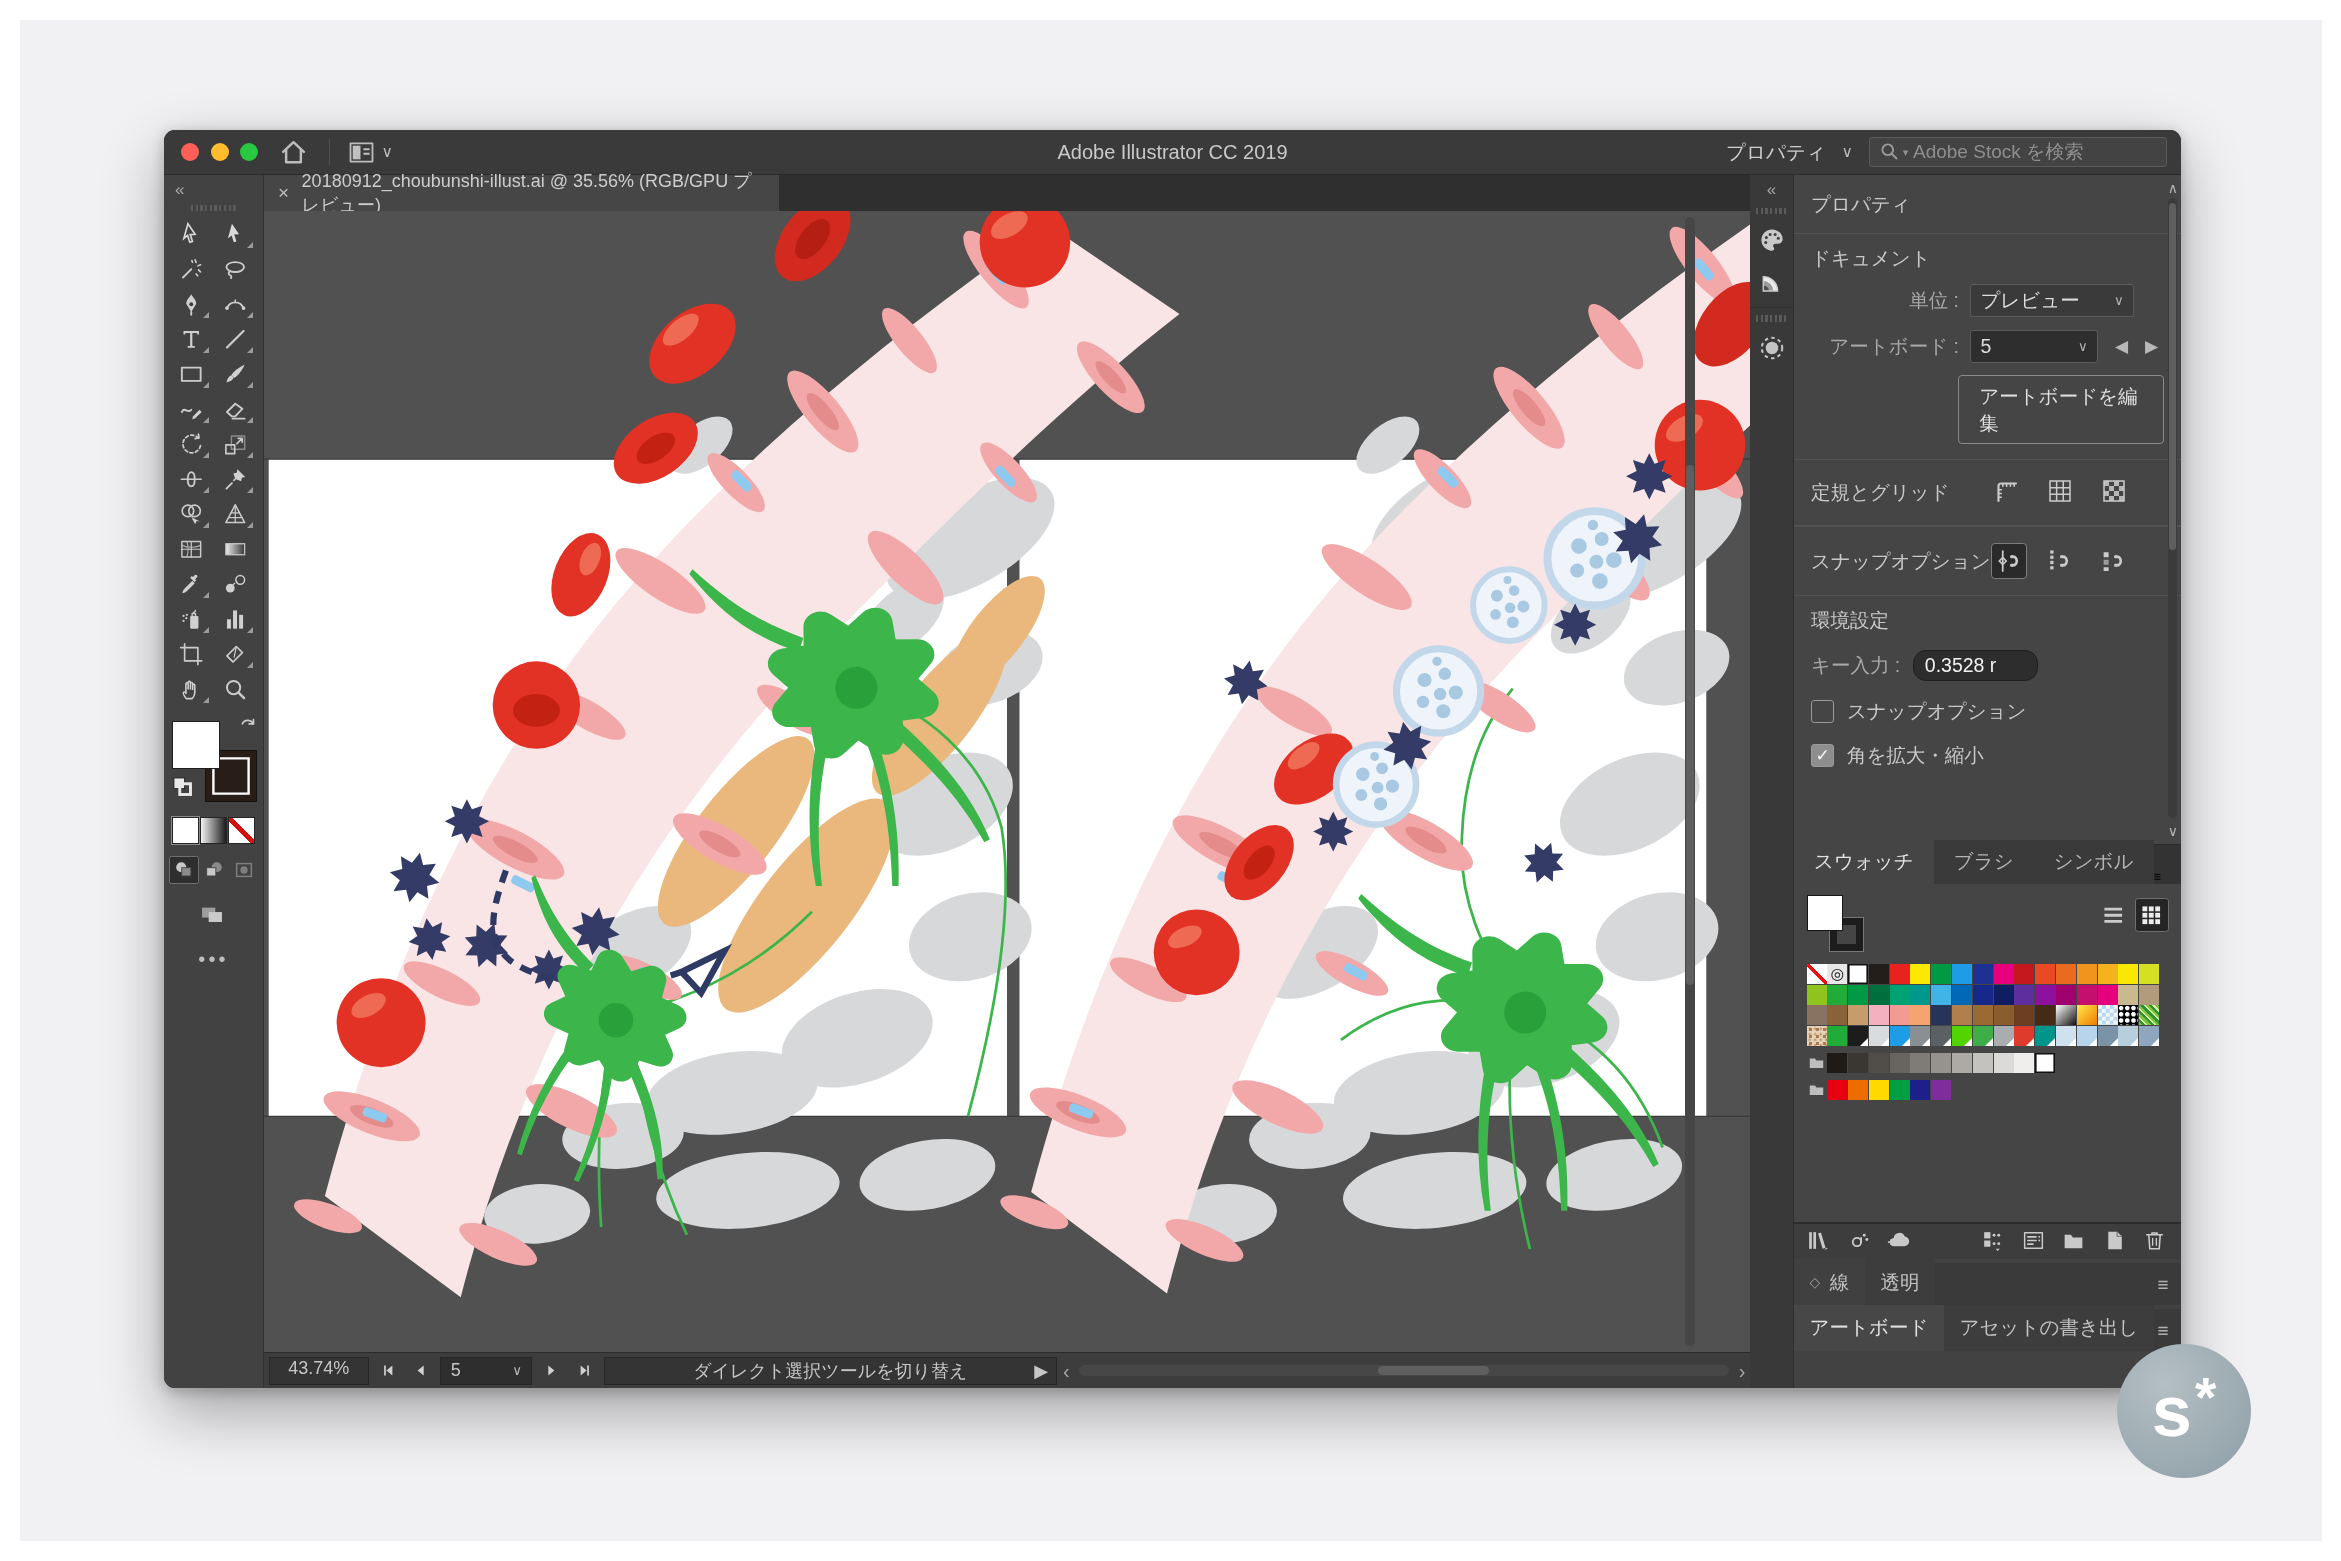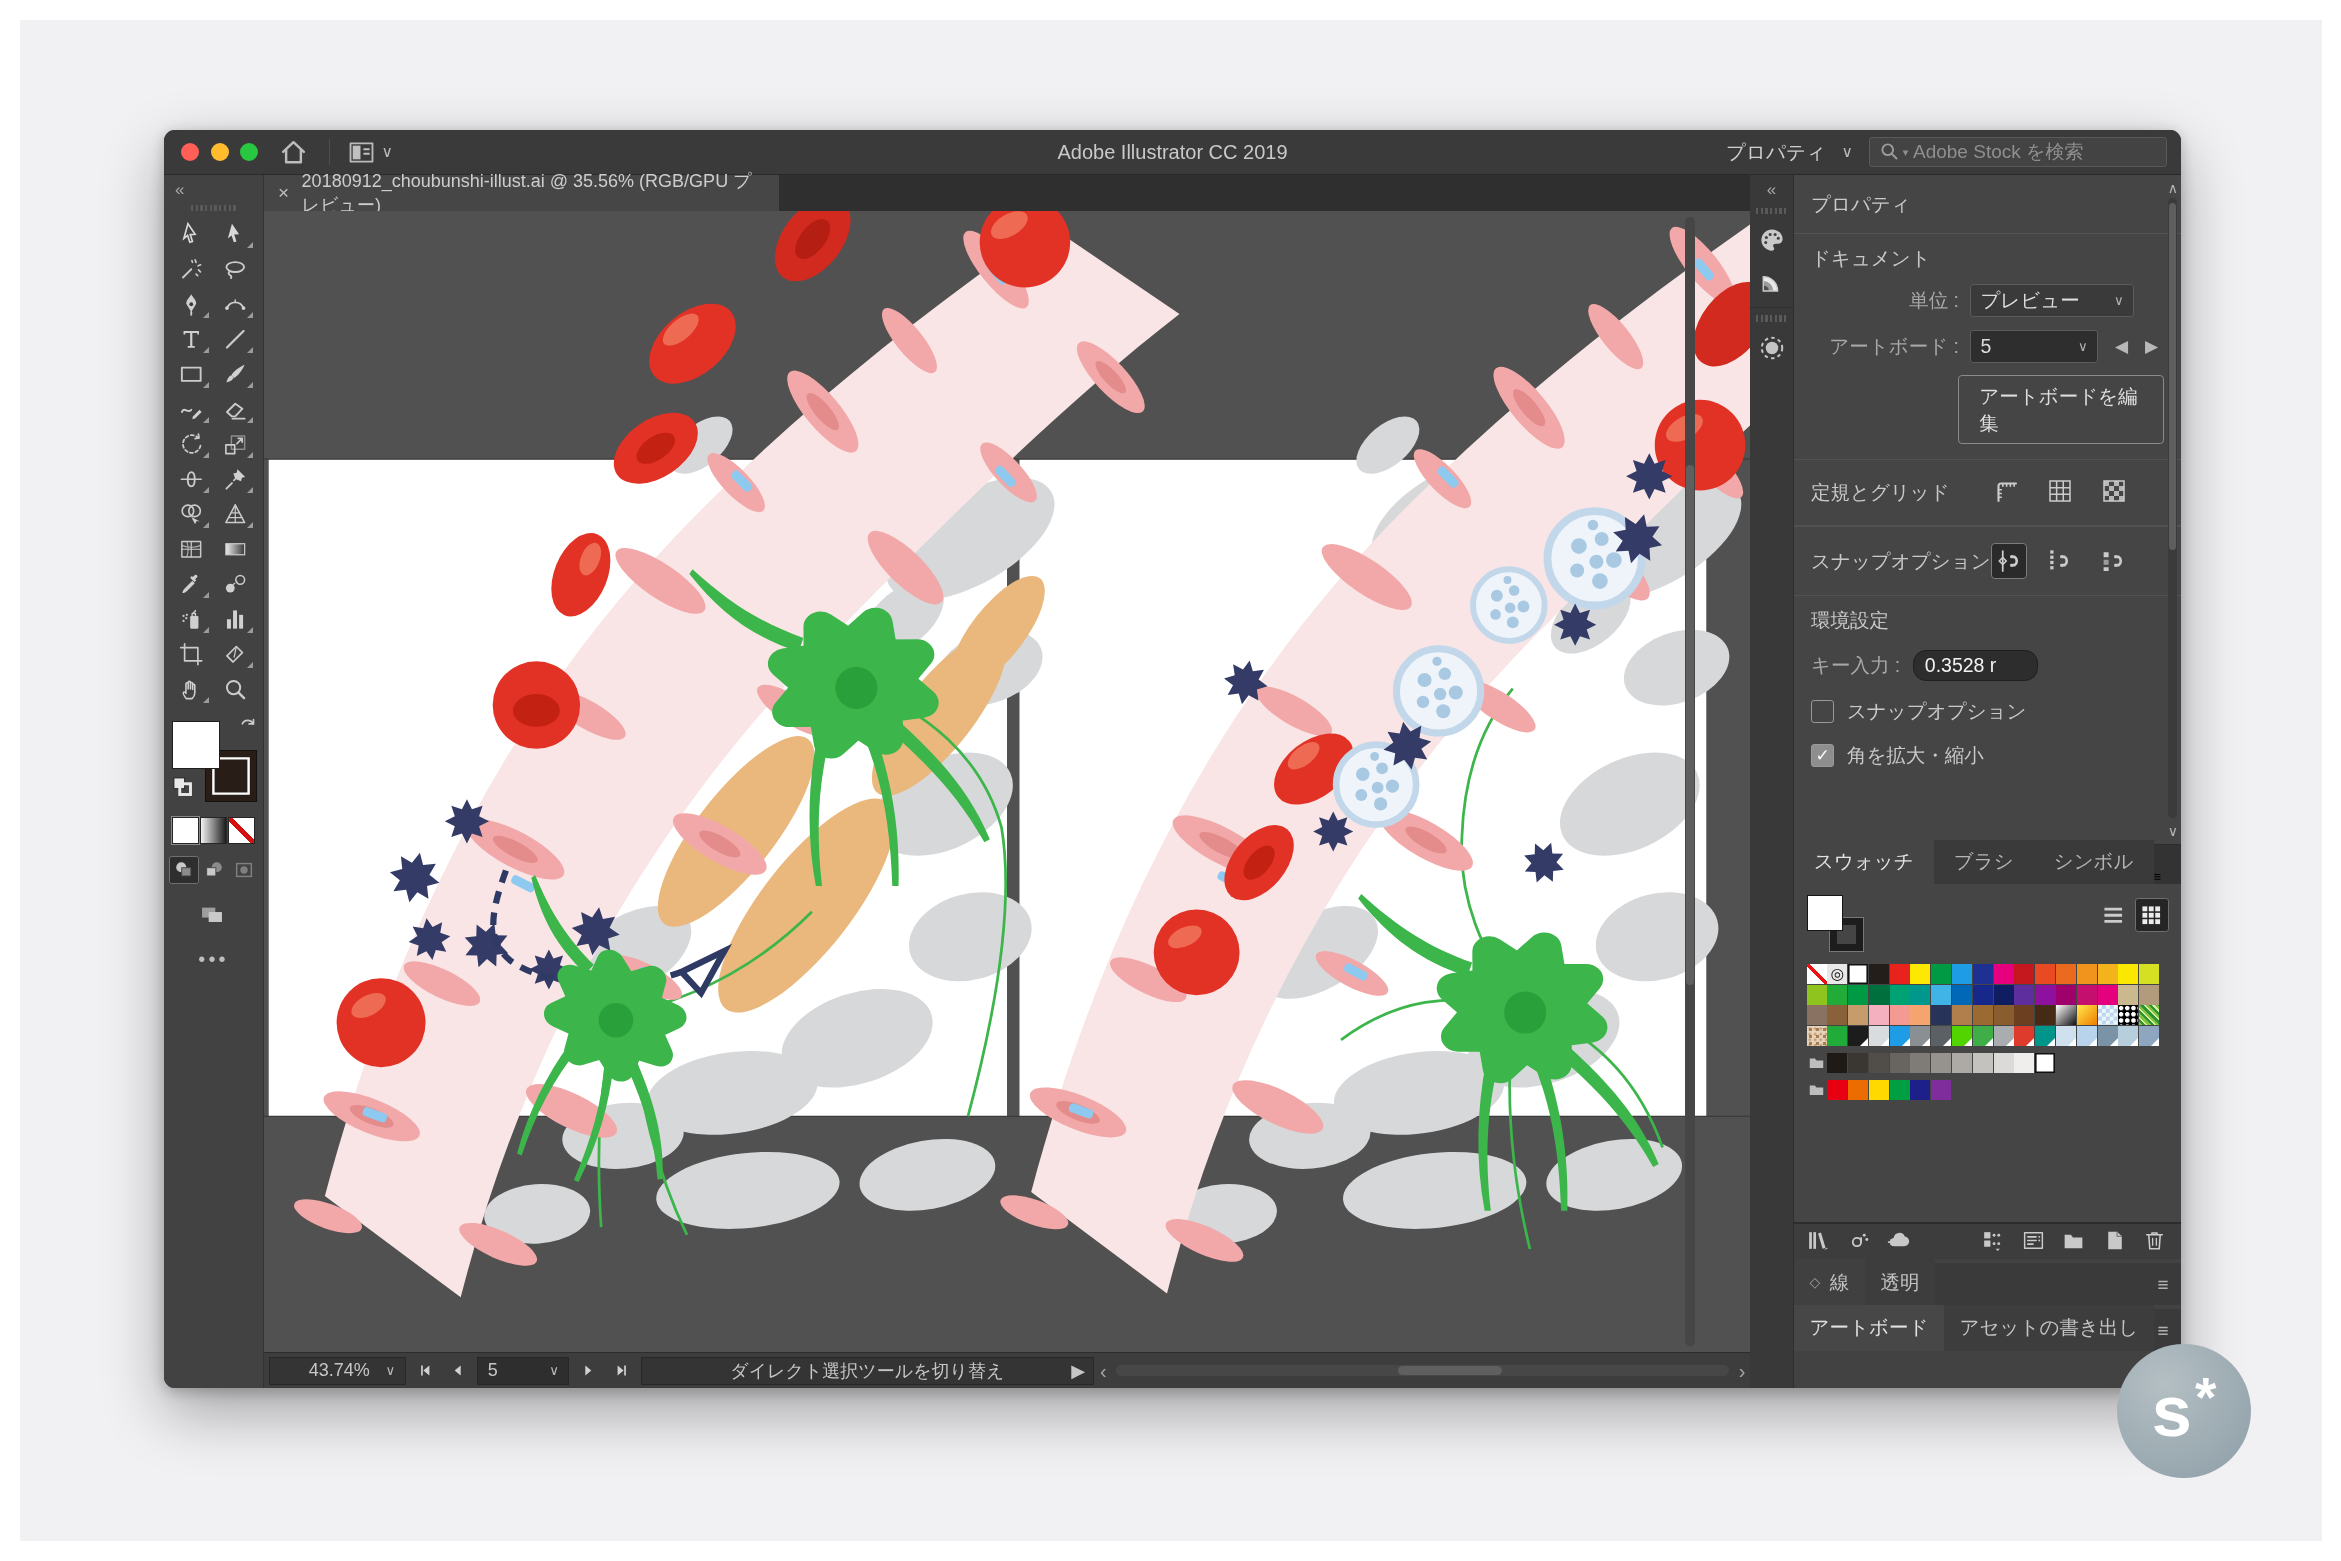--- a/index.html
+++ b/index.html
@@ -62,21 +62,21 @@
   
   .doccol { position:absolute; left:100px; top:45px; width:1486px; height:1213px; }
   .tabbar { height:36px; background:#2f2f2f; display:flex; }
   .doctab { width:515px; background:#464646; color:#cdcdcd; font-size:18px; display:flex; align-items:center; gap:12.5px; padding:0 14px; }
   .doctab .x { color:#bdbdbd; font-size:19px; }
   .canvas { position:relative; height:1141px; background:#515151; overflow:hidden; }
   .vscroll { position:absolute; right:55px; top:6.2px; bottom:6.2px; width:10px; background:#464646; border-radius:5.5px; }
   .vthumb { position:absolute; left:0.8px; width:8.6px; top:22%; height:46%; background:#5f5f5f; border-radius:4.7px; }
   .statusbar { height:36px; background:#3d3d3d; border-top:0.8px solid #2c2c2c; display:flex; align-items:center; padding:0 4.7px; gap:6.2px; color:#c6c6c6; }
   .sb-box { height:28px; background:#343434; border:0.8px solid #272727; display:flex; align-items:center; padding:0 9.4px; gap:11px; font-size:18px; }
-  .sb-zoom { width:137px; justify-content:flex-end; }
+  .sb-zoom { width:100px; justify-content:flex-start;flex-direction:column; }
   .sb-ab { width:92px; justify-content:space-between; background:#2e2e2e; }
   .sb-nav { width:26.5px; height:26.5px; display:flex; align-items:center; justify-content:center; }
   .sb-nav svg { width:17px; height:17px; }
   .sb-status { width:453px; justify-content:center; position:relative; }
   .sb-status .mnu { position:absolute; right:7.8px; }
   .hscroll { flex:1; height:11px; background:#474747; border-radius:5.5px; position:relative; margin:0 3.1px; }
   .hthumb { position:absolute; top:0.8px; height:9.4px; left:46%; width:17%; background:#5f5f5f; border-radius:4.7px; }
   .sb-arr { color:#a7a7a7; font-size:20px; line-height:1; }
 
   

